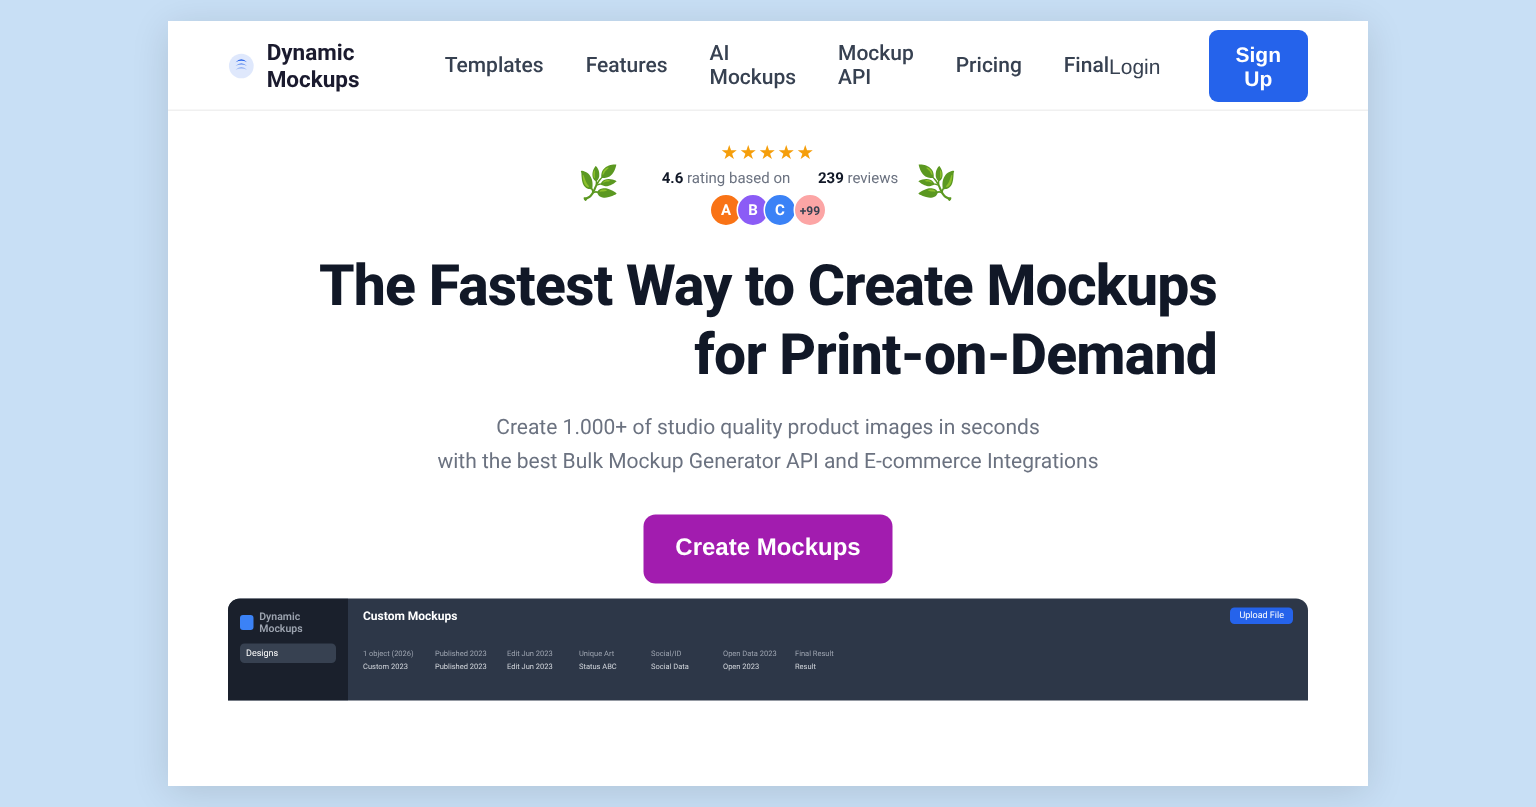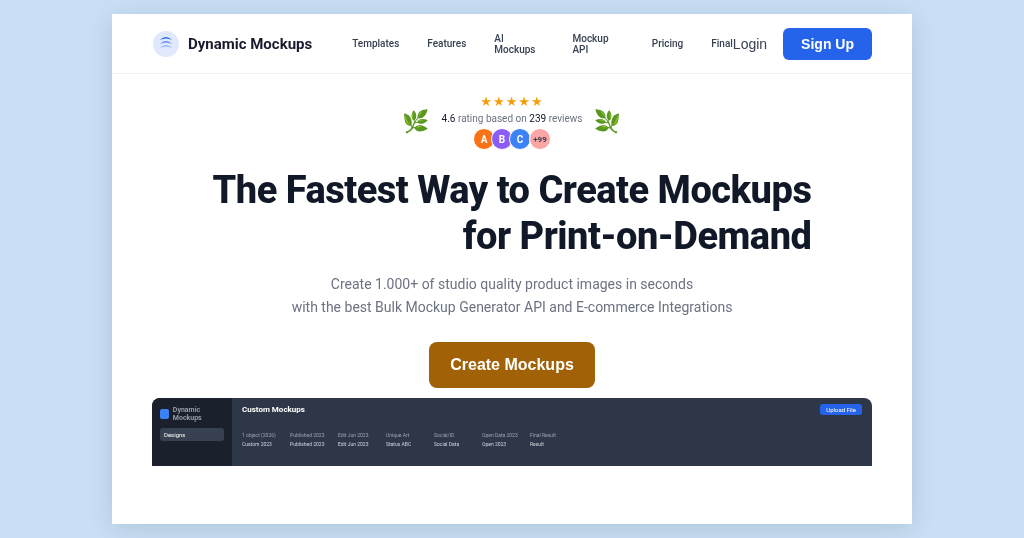--- a/index.html
+++ b/index.html
@@ -47,30 +47,30 @@
       font-weight: 700;
       color: #1a1a2e;
     }
     .nav-links {
       display: flex;
       align-items: center;
       gap: 28px;
       flex: 1;
     }
     .nav-link {
-      font-size: 10px;
+      font-size: 14px;
       color: #374151;
       text-decoration: none;
       font-weight: 500;
       cursor: pointer;
     }
     .nav-actions {
       display: flex;
       align-items: center;
-      gap: 16px;
+      gap: 32px;
     }
     .login-btn {
       font-size: 14px;
       color: #374151;
       font-weight: 500;
       cursor: pointer;
       background: none;
       border: none;
     }
     .signup-btn {
@@ -115,21 +115,22 @@
       font-size: 13px;
       letter-spacing: 1px;
     }
     .rating-text {
       font-size: 10px;
       color: #6b7280;
       white-space: nowrap;
     }
     .rating-text strong {
       color: #111827;
-      font-weight: 400;
+      font-weight: 700;
+      margin-left: 16px;
     }
     .avatars-row {
       display: flex;
       align-items: center;
       gap: 2px;
     }
     .avatar-circle {
       width: 22px;
       height: 22px;
       border-radius: 50%;
@@ -166,21 +167,21 @@
     }
     .subheadline {
       font-size: 14px;
       color: #6b7280;
       text-align: center;
       line-height: 1.6;
       margin-bottom: 24px;
     }
     
     .cta-btn {
-      background: #a16207;
+      background: #a21caf;
       color: white;
       font-size: 16px;
       font-weight: 600;
       padding: 14px 21px;
       border-radius: 8px;
       border: none;
       cursor: pointer;
       margin-bottom: 10px;
     }
     .cta-note {

